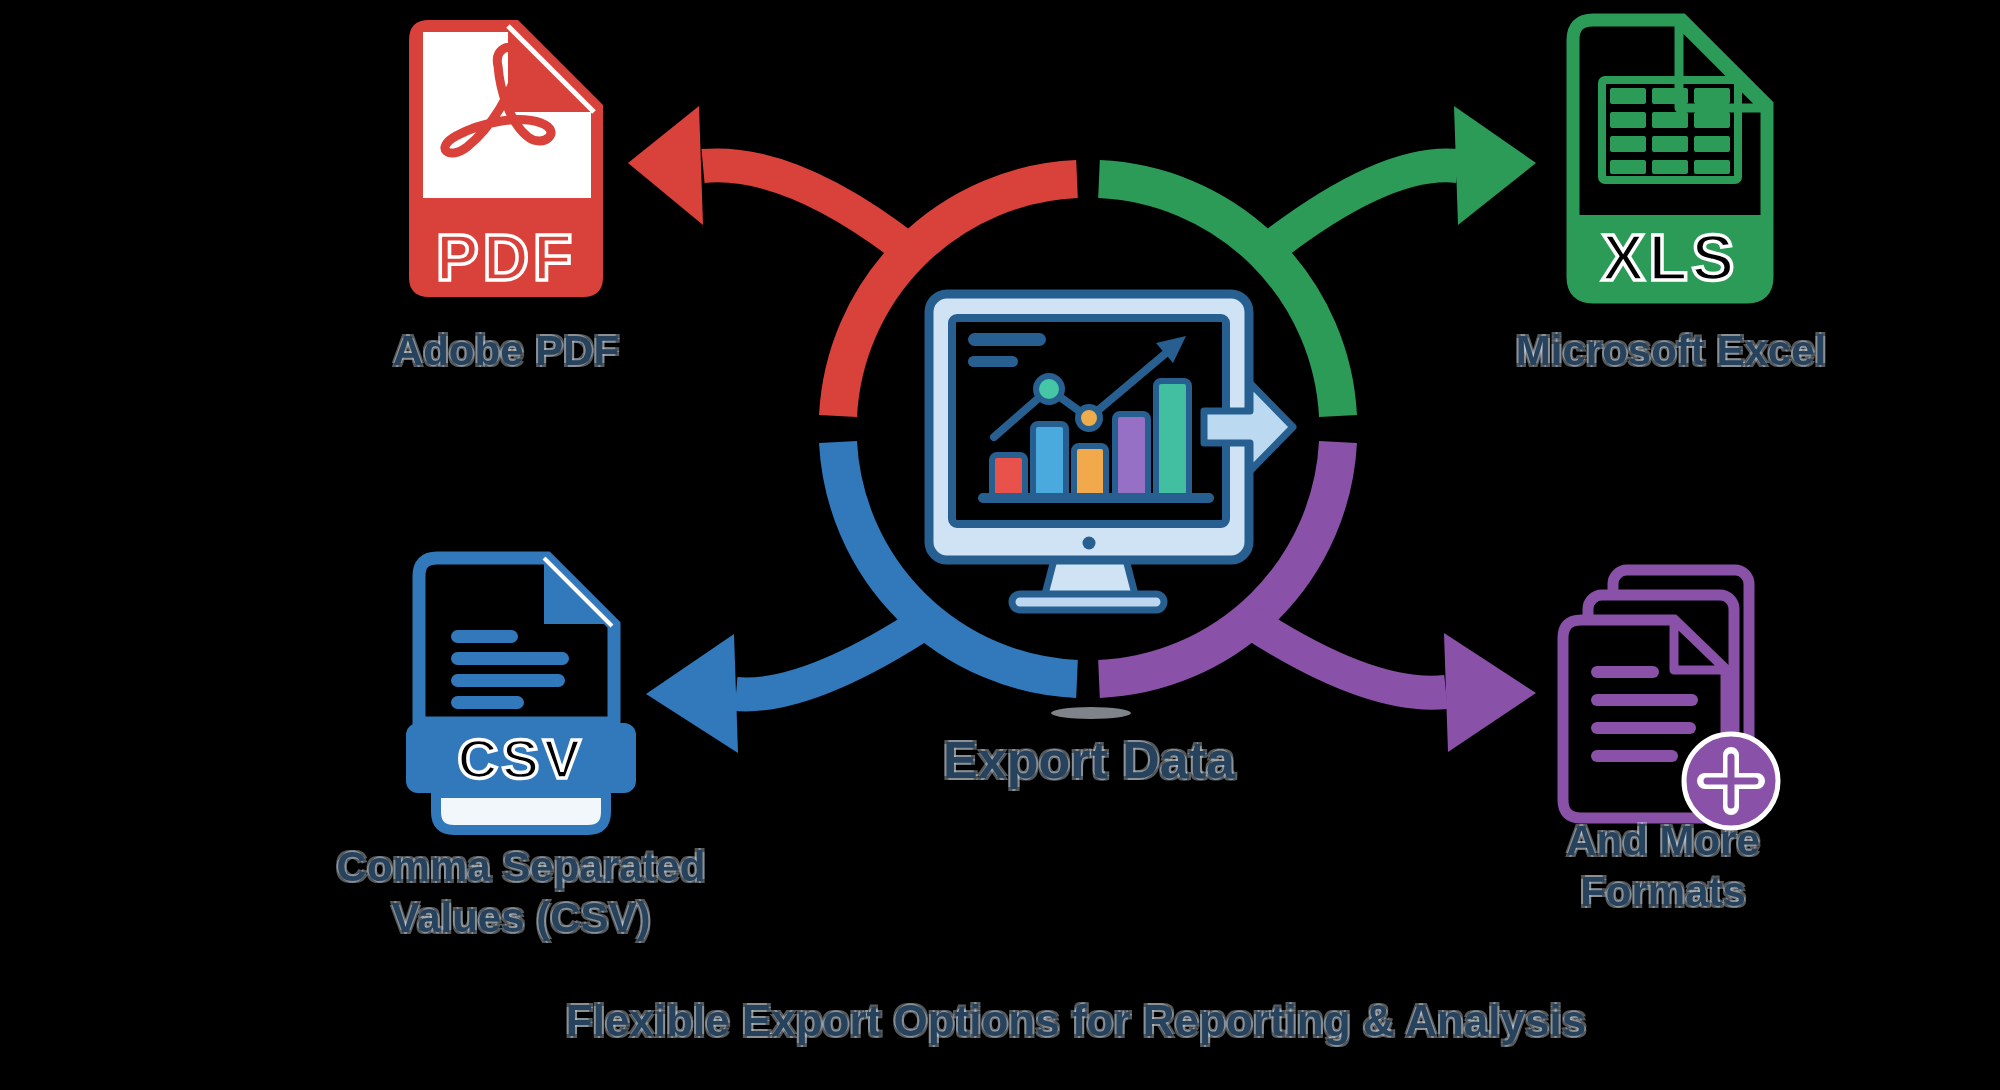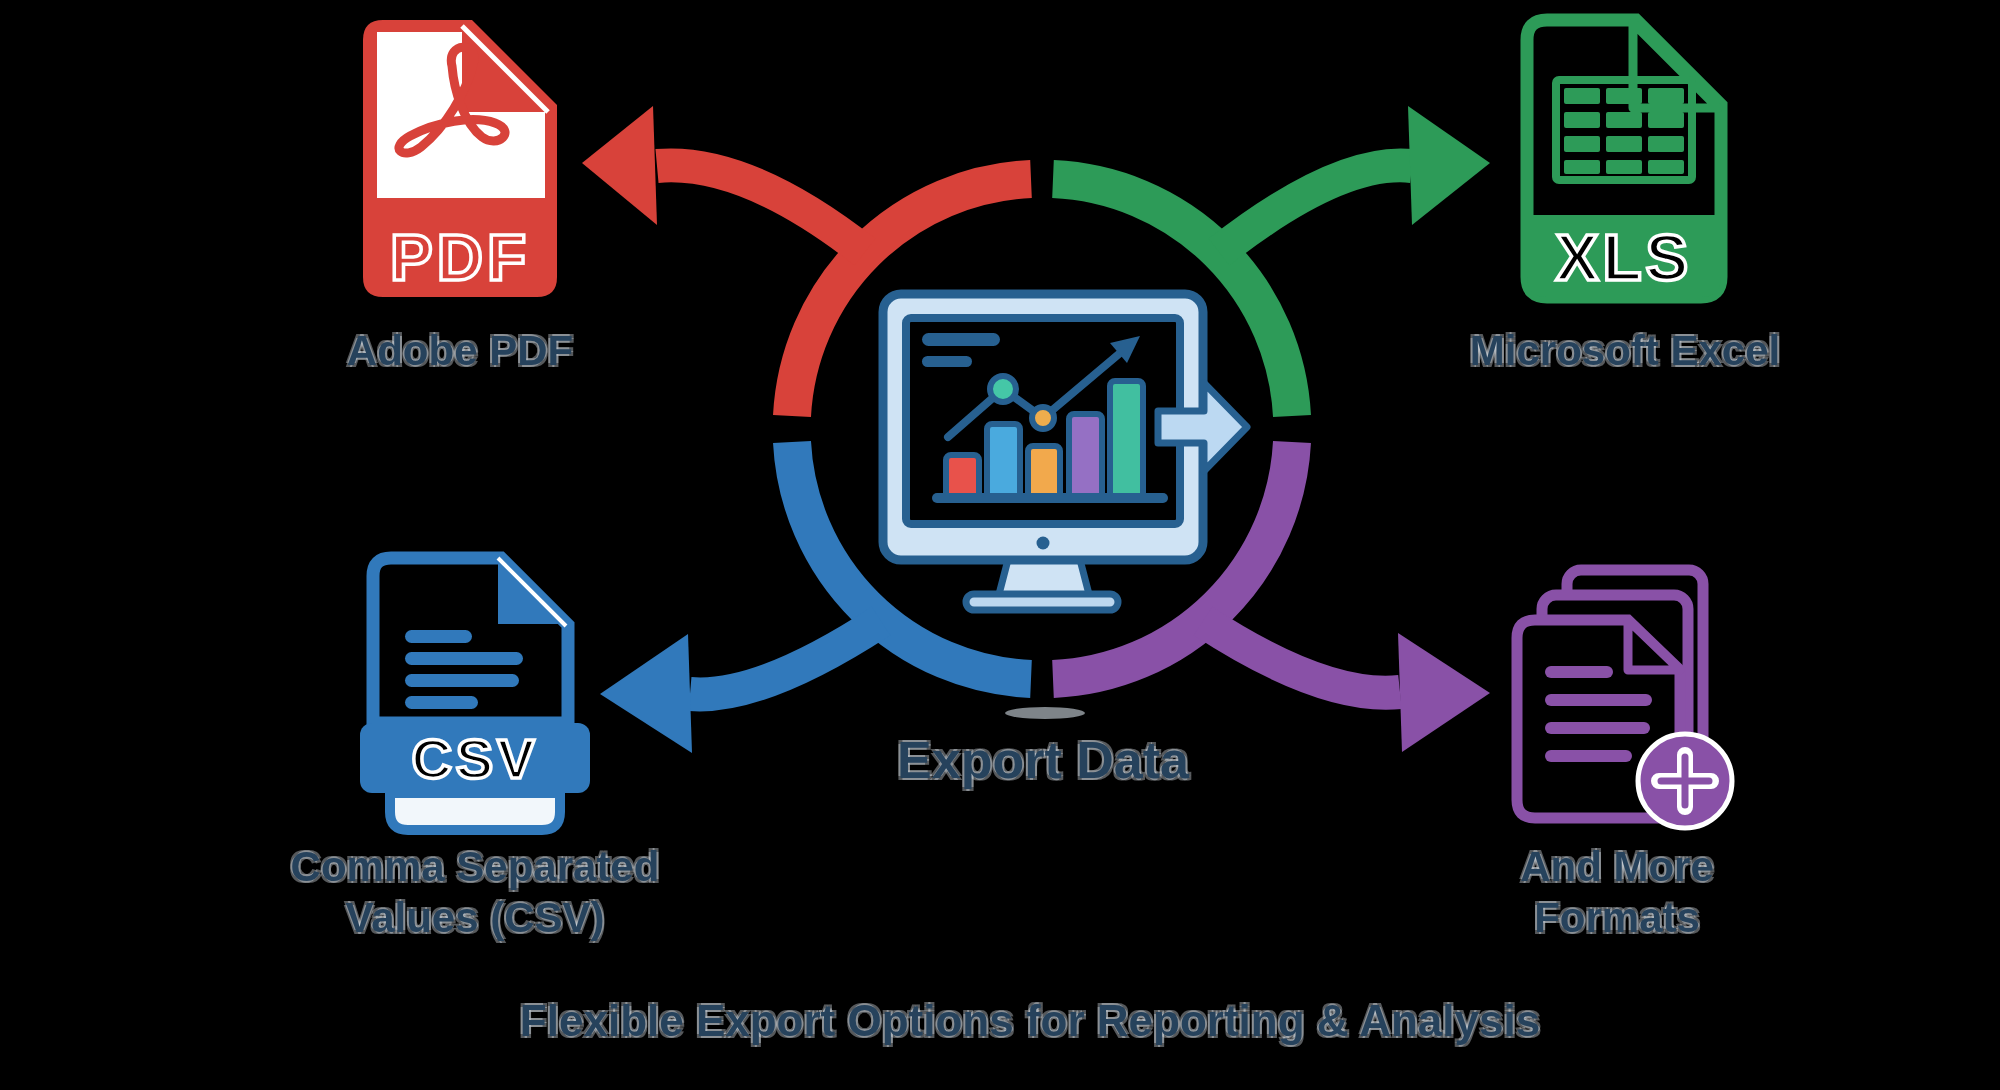--- a/index.html
+++ b/index.html
@@ -1,17 +1,17 @@
 <!DOCTYPE html>
 <html style="--background: #000000; --red: #d8423a; --green: #2d9b58; --blue: #3179bb; --purple: #8951a7; --navy: #26425c; --mon-dark: #276090; --mon-light: #cfe3f4; --bar-red: #e8524b; --bar-blue: #4aaade; --bar-orange: #f2a94c; --bar-purple: #9570c4; --bar-teal: #41bfa0; --dot-teal: #45c7a7; --dot-orange: #eead4d;"><head>
 <meta charset="utf-8">
 <style>
   html,body{margin:0;padding:0;background:var(--background,#000);}
   #stage{position:relative;width:1892px;height:1090px;background:var(--background,#000);overflow:hidden;
-         font-family:"Liberation Sans",sans-serif;}
+         font-family:"Liberation Sans",sans-serif;margin-left:46px;}
   #gfx{position:absolute;left:0;top:0;}
   .label{position:absolute;text-align:center;font-weight:bold;color:var(--navy,#26425c);
          text-shadow:2px 2px 0 rgba(225,234,242,.38),-2px -2px 0 rgba(225,234,242,.38),
                      2px -2px 0 rgba(225,234,242,.38),-2px 2px 0 rgba(225,234,242,.38);}
   .fmt{font-size:42px;line-height:1.2;}
   .fmt-small{font-size:42px;line-height:1.22;}
   .center-label{font-size:52px;}
   .title{font-size:44px;}
   
   .arc{fill:none;stroke-width:38;}
@@ -148,21 +148,21 @@
 
   <div class="label fmt" style="left:310px;top:326px;width:300px;">Adobe PDF</div>
 
   <div class="label fmt" style="left:1425px;top:326px;width:400px;">Microsoft Excel</div>
 
   <div class="label fmt-small" style="left:275px;top:841px;width:400px;">
     <div>Comma Separated</div>
     <div>Values (CSV)</div>
   </div>
 
-  <div class="label fmt-small" style="left:1417px;top:841px;width:400px;">
+  <div class="label fmt-small" style="left:1417px;top:815px;width:400px;">
     <div>And More</div>
     <div>Formats</div>
   </div>
 
   <div class="label center-label" style="left:843px;top:730px;width:400px;">Export Data</div>
 
   <div class="label title" style="left:215px;top:996px;width:1630px;">Flexible Export Options for Reporting &amp; Analysis</div>
 </div>
 
 </body></html>

